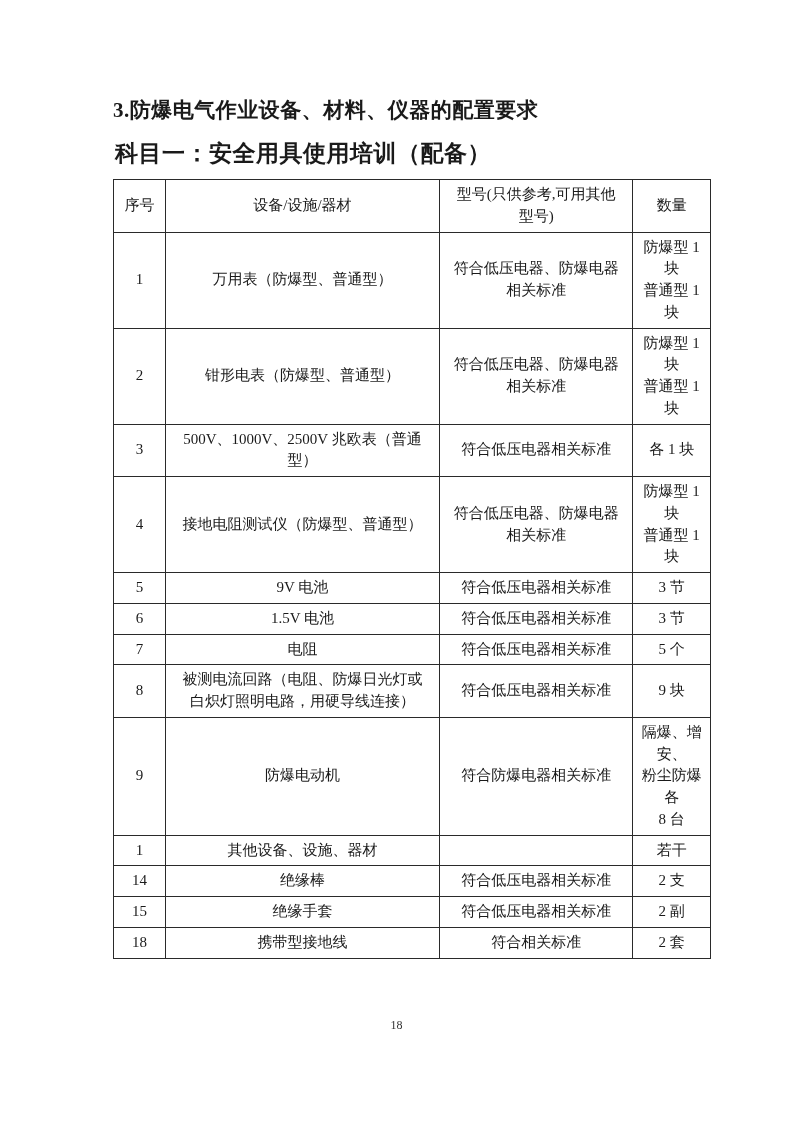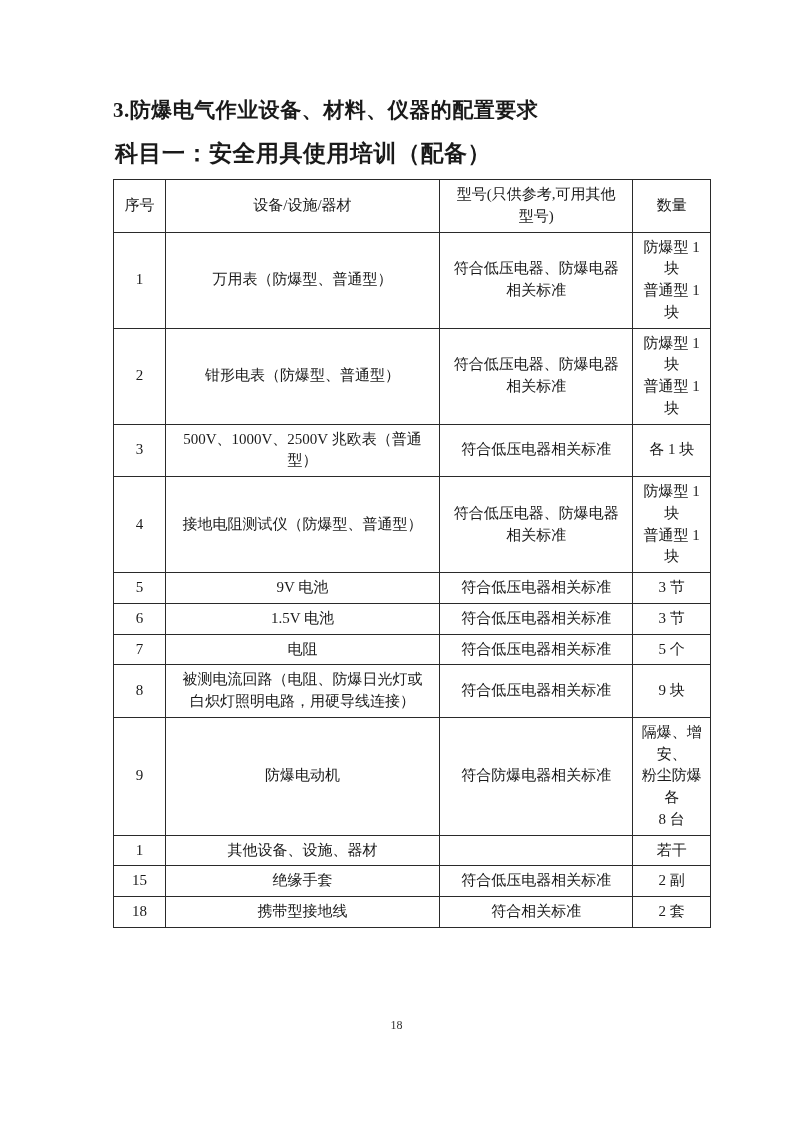--- a/index.html
+++ b/index.html
@@ -170,20 +170,26 @@
 
 
   <tr>
     <td>1</td>
     <td>其他设备、设施、器材</td>
     <td></td>
     <td>若干</td>
   </tr>
 
 
+  <tr>
+    <td>14</td>
+    <td>绝缘棒</td>
+    <td>符合低压电器相关标准</td>
+    <td>2 支</td>
+  </tr>
 
   <tr>
     <td>15</td>
     <td>绝缘手套</td>
     <td>符合低压电器相关标准</td>
     <td>2 副</td>
   </tr>
 
 
 

